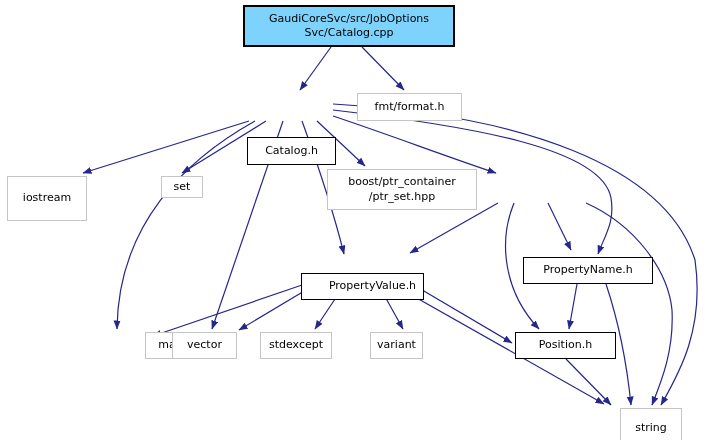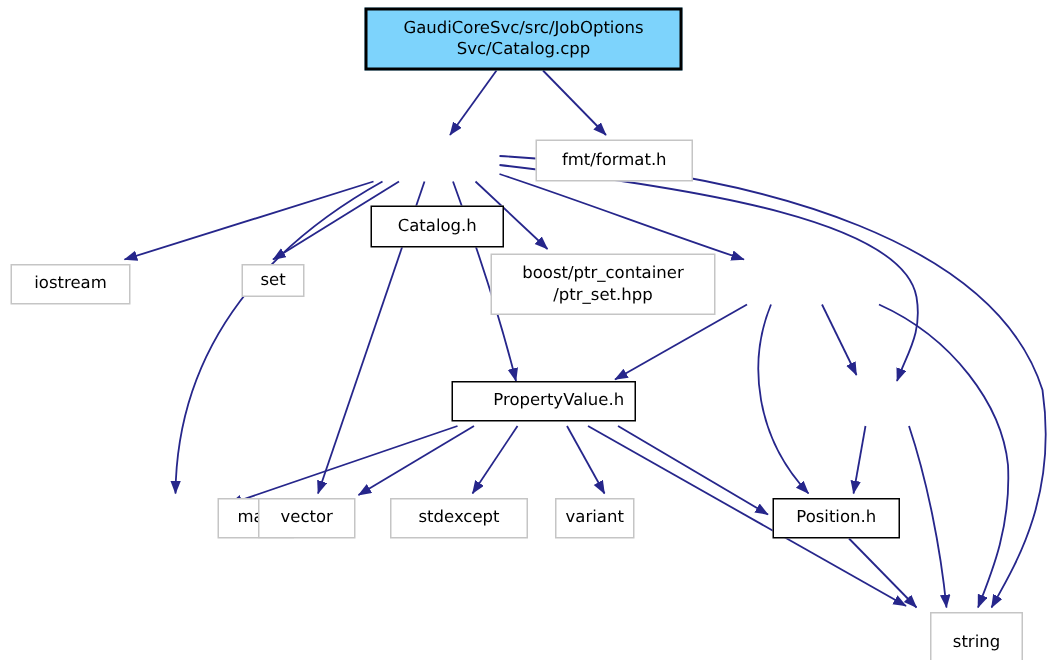--- a/index.html
+++ b/index.html
@@ -84,36 +84,37 @@
       </g>
   </svg>
 
   <div class="node root" style="left:243px; top:5px; width:212px; height:42px;">GaudiCoreSvc/src/JobOptions
 Svc/Catalog.cpp</div>
 
   <div class="node internal" style="left:247px; top:93px; width:89px; height:28px;margin-top:44px;">Catalog.h</div>
 
   <div class="node external" style="left:357px; top:93px; width:105px; height:28px;">fmt/format.h</div>
 
-  <div class="node external" style="left:7px; top:176px; width:80px; height:27px;">iostream</div>
+  <div class="node external" style="left:7px; top:176px; width:80px; height:45px;">iostream</div>
 
   <div class="node external" style="left:161px; top:176px; width:42px; height:22px;">set</div>
 
   <div class="node external" style="left:327px; top:169px; width:150px; height:41px;">boost/ptr_container
 /ptr_set.hpp</div>
 
 
-  <div class="node internal" style="left:301px; top:254px; width:123px; height:27px;padding-left:20px;">PropertyValue.h</div>
+  <div class="node internal" style="left:301px; top:273px; width:123px; height:27px;padding-left:20px;">PropertyValue.h</div>
 
+  <div class="node internal" style="left:523px; top:257px; width:130px; height:27px;">PropertyName.h</div>
 
   <div class="node external" style="left:97px; top:332px; width:51px; height:27px;margin-left:48px;">map</div>
 
   <div class="node external" style="left:172px; top:332px; width:65px; height:27px;">vector</div>
 
-  <div class="node external" style="left:260px; top:332px; width:92px; height:27px;">stdexcept</div>
+  <div class="node external" style="left:260px; top:332px; width:72px; height:27px;">stdexcept</div>
 
   <div class="node external" style="left:370px; top:332px; width:53px; height:27px;">variant</div>
 
-  <div class="node internal" style="left:515px; top:332px; width:85px; height:27px;">Position.h</div>
+  <div class="node internal" style="left:515px; top:332px; width:101px; height:27px;">Position.h</div>
 
   <div class="node external" style="left:620px; top:408px; width:62px; height:41px;">string</div>
 
 </div>
 
 </body></html>

